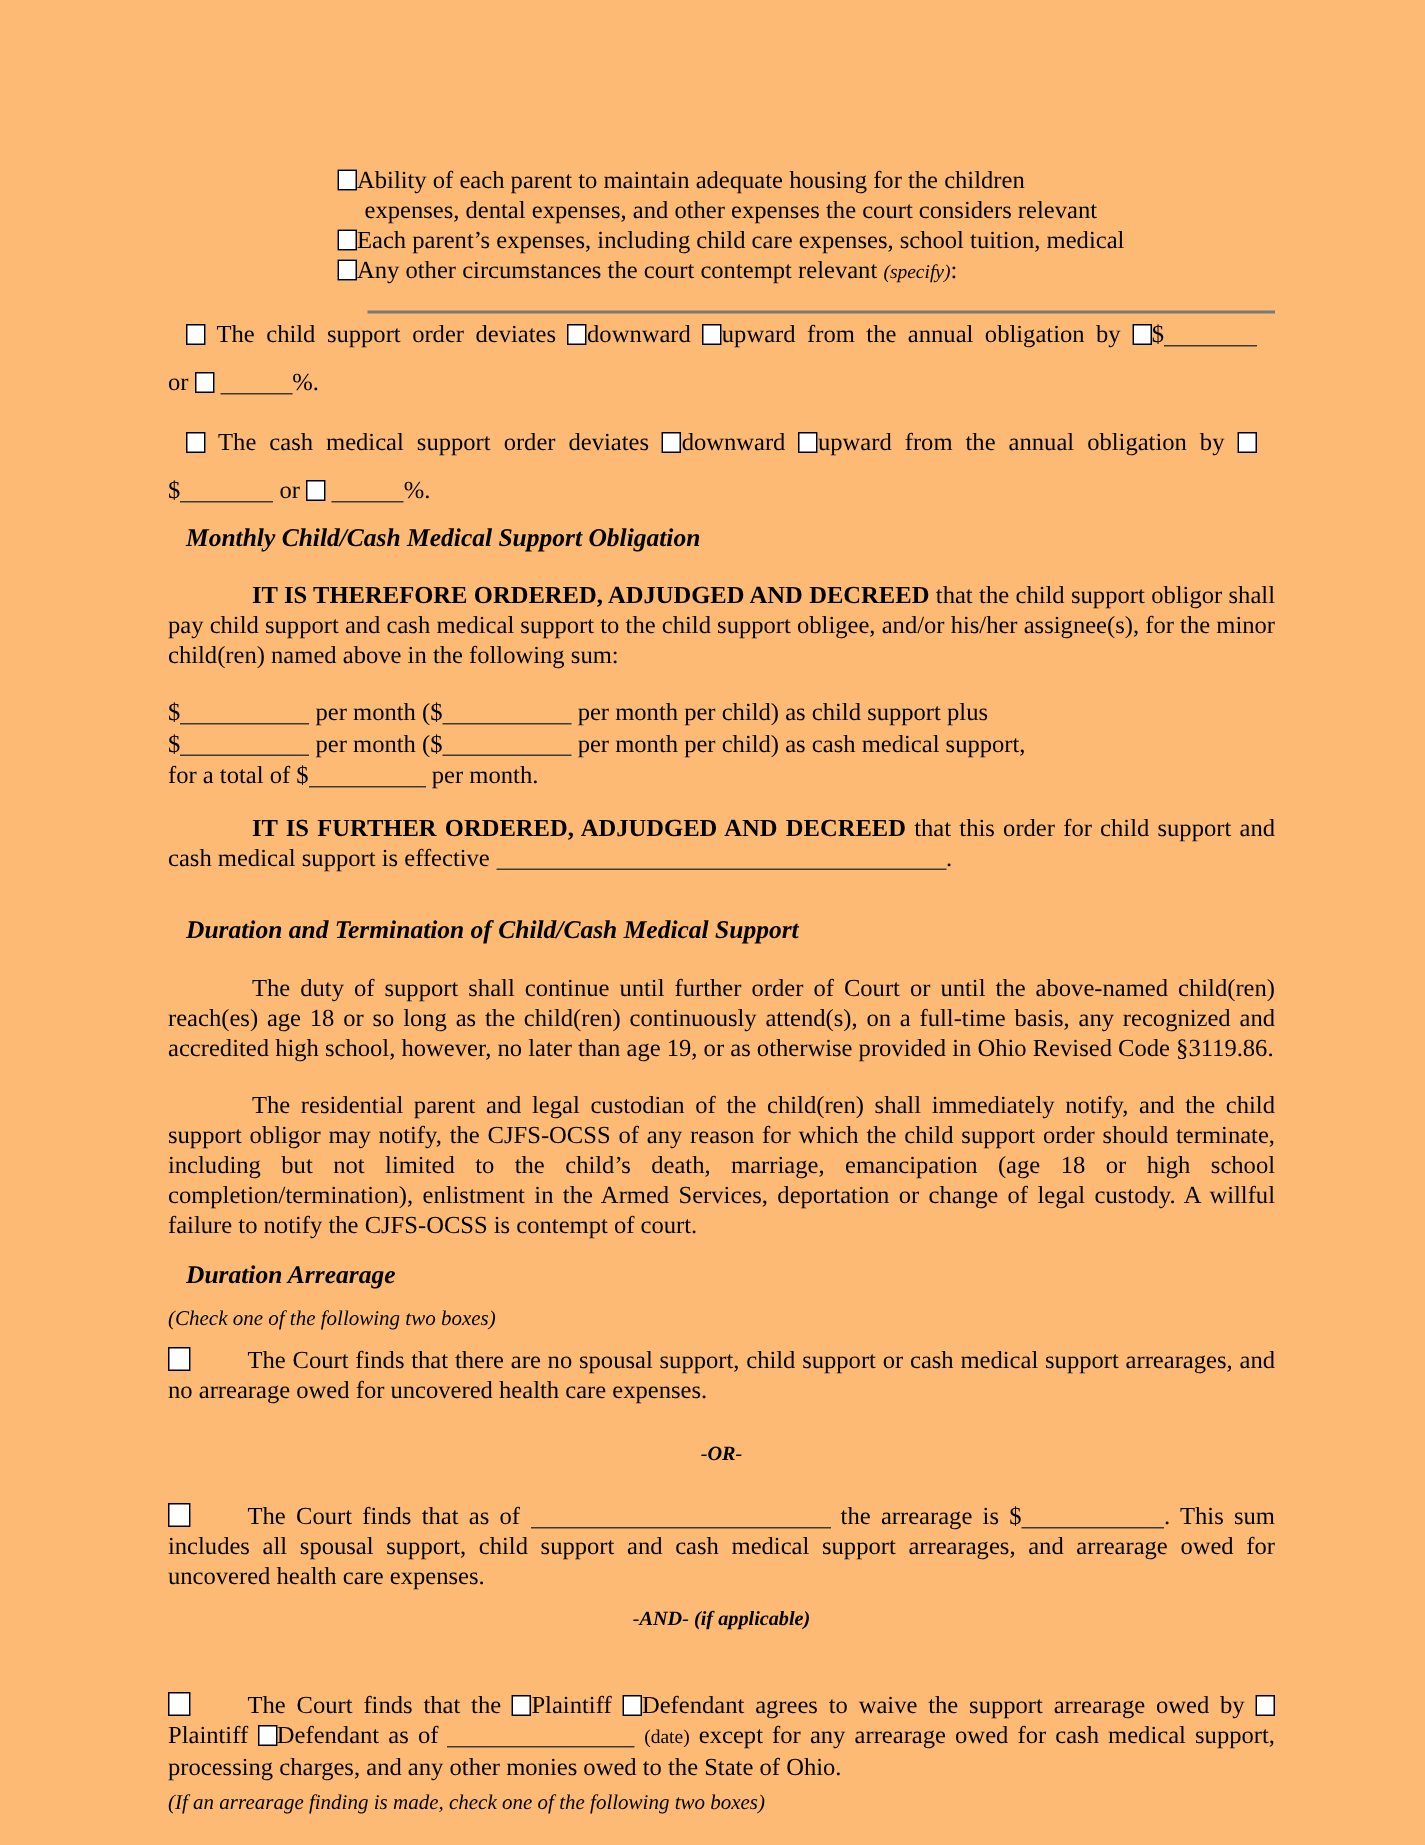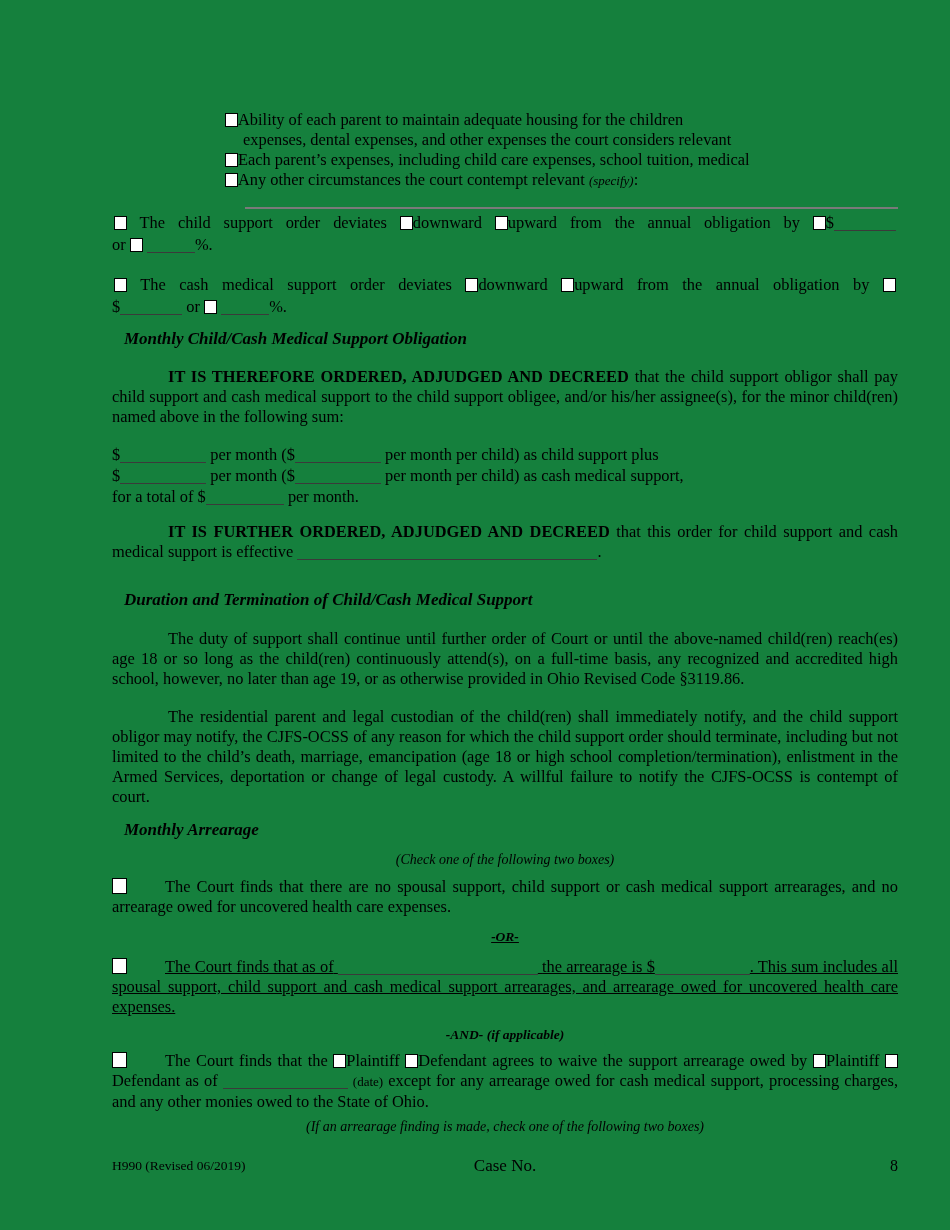--- a/index.html
+++ b/index.html
@@ -1,43 +1,43 @@
 <!DOCTYPE html>
 <html><head>
 <meta charset="utf-8">
 <style>
   html,body{margin:0;padding:0;background:#ffffff;}
   .page{
-    width:950px;height:1230px;box-sizing:border-box;background:#15803d;color:#000;
-    padding:110px 52px 0 112px;overflow:hidden;position:relative;
+    width:950px;height:1230px;box-sizing:border-box;background:#fdba74;color:#000;
+    padding:110px 100px 0 112px;overflow:hidden;position:relative;
     font-family:"Liberation Serif","DejaVu Serif",serif;font-size:16.4px;line-height:20px;
   }
   .factors{margin-left:113px;}
   .f-line{white-space:nowrap;}
   .f-cont{margin-left:18px;}
   .cb{display:inline-block;width:13px;height:14px;border:1.6px solid #000;vertical-align:-2px;background:#fff;box-sizing:border-box;}
   .cb.lg{width:15px;height:16px;}
   .blank{display:inline-block;height:13px;border-bottom:1.5px solid #3a3a3a;vertical-align:-3px;}
   .w48{width:48px;} .w62{width:62px;} .w86{width:86px;} .w78{width:78px;}
   .w300{width:300px;} .w200{width:200px;} .w95{width:95px;} .w125{width:125px;}
   .specify-line{margin-left:133px;margin-top:16px;height:0;border-bottom:2px solid #7a7a7a;}
-  .jline{text-align:justify;text-align-last:justify;margin:2px;}
+  .jline{text-align:justify;text-align-last:justify;margin:12px;}
   .line{margin:0;}
   .para{margin:0;text-align:justify;}
   .indent{text-indent:56px;}
   .amounts{margin-top:17px;line-height:21px;}
   .h{margin:12px;font-weight:bold;font-style:italic;font-size:17px;}
-  .note{margin:0;text-align:center;font-style:italic;font-size:14px;line-height:16px;}
+  .note{margin:0;text-align:left;font-style:italic;font-size:14px;line-height:16px;}
   .divider{margin:0;text-align:center;font-weight:bold;font-style:italic;font-size:13.5px;line-height:16px;}
   .small-it{font-size:13px;font-style:italic;}
   .small-rm{font-size:13px;}
   .tab{display:inline-block;width:38px;}
-  .mt4{margin-top:4px;} .mt8{margin-top:12px;text-decoration:underline;} .mt9{margin-top:9px;} .mt7{margin-top:7px;}
+  .mt4{margin-top:4px;} .mt8{margin-top:24px;} .mt9{margin-top:9px;} .mt7{margin-top:7px;}
   .mt10{margin-top:10px;} .mt13{margin-top:13px;} .mt15{margin-top:15px;}
-  .mt18{margin-top:18px;} .mt19{margin-top:19px;} .mt20{margin-top:20px;} .mt24{margin-top:8px;}
+  .mt18{margin-top:18px;} .mt19{margin-top:19px;} .mt20{margin-top:20px;} .mt24{margin-top:40px;}
   .mt28{margin-top:28px;}
   .footer{position:relative;margin-top:21px;height:22px;font-size:13.5px;}
   .footer .case{position:absolute;left:50%;transform:translateX(-50%);font-size:17px;}
   .footer .pageno{position:absolute;right:0;top:0;font-size:16px;}
 </style>
 </head>
 <body>
 
 <div class="page">
 
@@ -97,21 +97,21 @@
     <span>that this order for child support and cash medical support is effective</span>
     <span class="blank w300"></span><span>.</span>
   </p>
 
   <h2 class="h mt28">Duration and Termination of Child/Cash Medical Support</h2>
 
   <p class="para indent mt19">The duty of support shall continue until further order of Court or until the above-named child(ren) reach(es) age 18 or so long as the child(ren) continuously attend(s), on a full-time basis, any recognized and accredited high school, however, no later than age 19, or as otherwise provided in Ohio Revised Code §3119.86.</p>
 
   <p class="para indent mt18">The residential parent and legal custodian of the child(ren) shall immediately notify, and the child support obligor may notify, the CJFS-OCSS of any reason for which the child support order should terminate, including but not limited to the child’s death, marriage, emancipation (age 18 or high school completion/termination), enlistment in the Armed Services, deportation or change of legal custody.  A willful failure to notify the CJFS-OCSS is contempt of court.</p>
 
-  <h2 class="h mt13">Monthly Arrearage</h2>
+  <h2 class="h mt13">Duration Arrearage</h2>
   <p class="note">(Check one of the following two boxes)</p>
 
   <p class="para mt9">
     <span class="cb lg"></span><span class="tab"></span><span>The Court finds that there are no spousal support, child support or cash medical support arrearages, and no arrearage owed for uncovered health care expenses.</span>
   </p>
 
   <p class="divider mt8">-OR-</p>
 
   <p class="para mt8">
     <span class="cb lg"></span><span class="tab"></span><span>The Court finds that as of</span>

